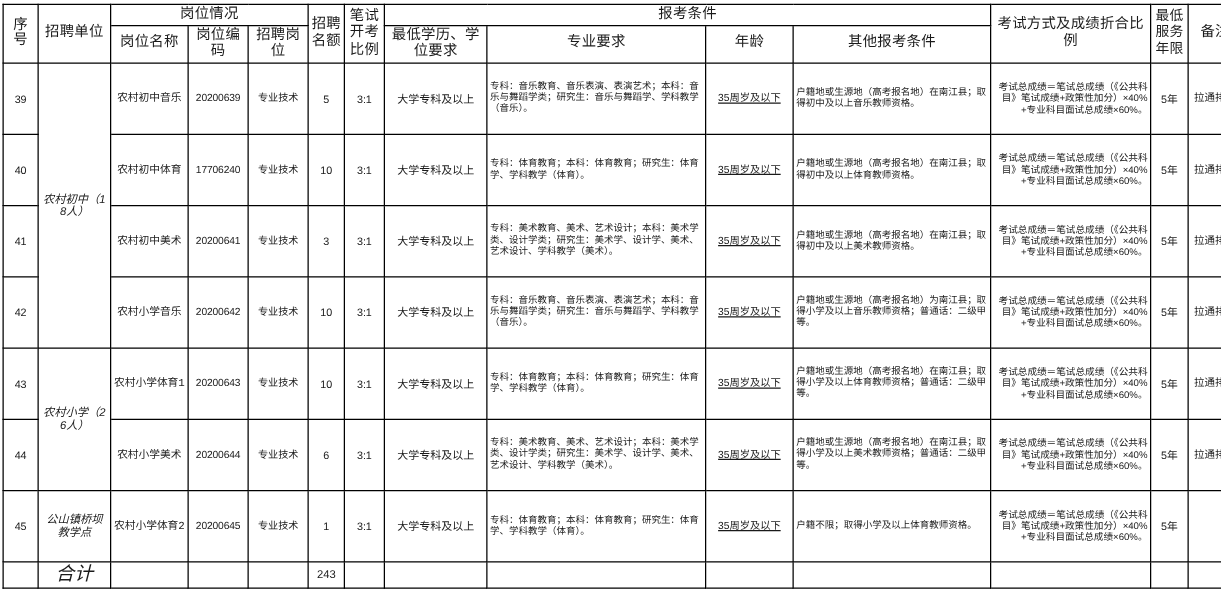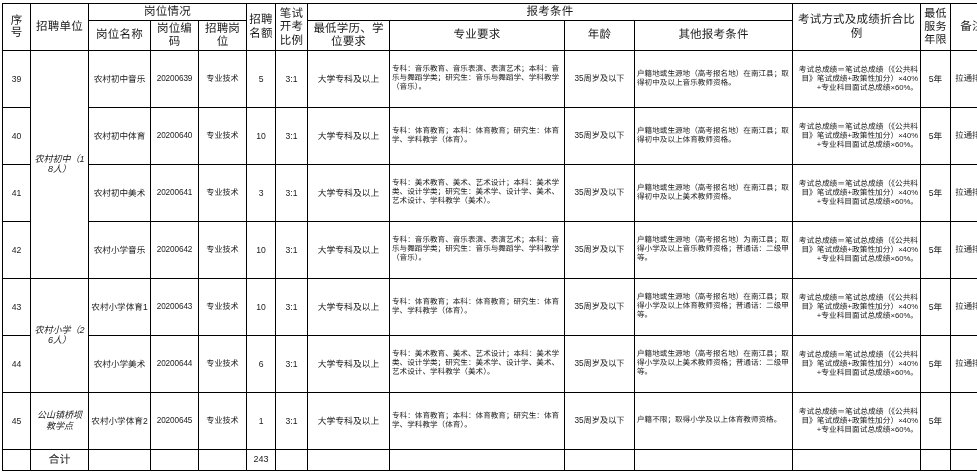--- a/index.html
+++ b/index.html
@@ -49,36 +49,36 @@
   }
   td.txt {
     text-align: left;
     font-size: 7.6px;
     line-height: 1.22;
     padding: 2px 3px;
   }
   td.num { font-size: 8.6px; }
   td.code { font-size: 8.2px; letter-spacing: -0.1px; text-align: center; }
   td.unit { font-size: 9px; line-height: 1.3; font-style: italic; }
-  td.post { font-size: 8.6px; line-height: 1.25; }
+  td.post { font-size: 8.6px; line-height: 1.25; font-family: Liberation Mono, monospace; }
   td.edu { font-size: 8.8px; font-family: Liberation Serif, serif; }
-  td.age { font-size: 8.2px; }
+  td.age { font-size: 8.2px; text-decoration: underline; }
   td.years { font-size: 8.6px; }
   td.remark { font-size: 8.4px; }
   td.exam {
     text-align: right;
     font-size: 7.7px;
     line-height: 1.25;
     padding: 2px 3px;
   }
   .vert {
     display: inline-block;
     line-height: 1.05;
   }
-  .total-label { font-size: 11px; }
+  .total-label { font-size: 15px; font-style: italic; }
   .total-num { font-size: 9px; }
   tr.row { height: 57px; }
   tr.total-row { height: 21px; }
   col.c-seq { width: 28px; }
   col.c-unit { width: 58px; }
   col.c-post { width: 62px; }
   col.c-code { width: 48px; }
   col.c-type { width: 48px; }
   col.c-quota { width: 29px; }
   col.c-ratio { width: 32px; }
@@ -148,21 +148,21 @@
           <td class="txt">专科：音乐教育、音乐表演、表演艺术；本科：音乐与舞蹈学类；研究生：音乐与舞蹈学、学科教学（音乐）。</td>
           <td class="age">35周岁及以下</td>
           <td class="txt">户籍地或生源地（高考报名地）在南江县；取得初中及以上音乐教师资格。</td>
           <td class="exam">考试总成绩＝笔试总成绩（《公共科目》笔试成绩+政策性加分）×40%+专业科目面试总成绩×60%。</td>
           <td class="years">5年</td>
           <td class="remark">拉通排名</td>
         </tr>
         <tr class="row">
           <td class="num">40</td>
           <td class="post">农村初中体育</td>
-          <td class="code">20200640</td>
+          <td class="code">17706240</td>
           <td>专业技术</td>
           <td class="num">10</td>
           <td class="num">3:1</td>
           <td class="edu">大学专科及以上</td>
           <td class="txt">专科：体育教育；本科：体育教育；研究生：体育学、学科教学（体育）。</td>
           <td class="age">35周岁及以下</td>
           <td class="txt">户籍地或生源地（高考报名地）在南江县；取得初中及以上体育教师资格。</td>
           <td class="exam">考试总成绩＝笔试总成绩（《公共科目》笔试成绩+政策性加分）×40%+专业科目面试总成绩×60%。</td>
           <td class="years">5年</td>
           <td class="remark">拉通排名</td>

